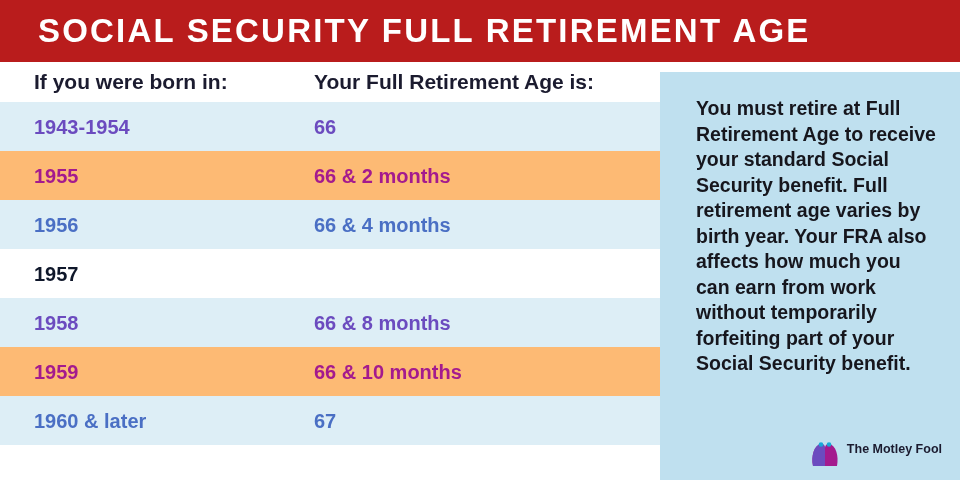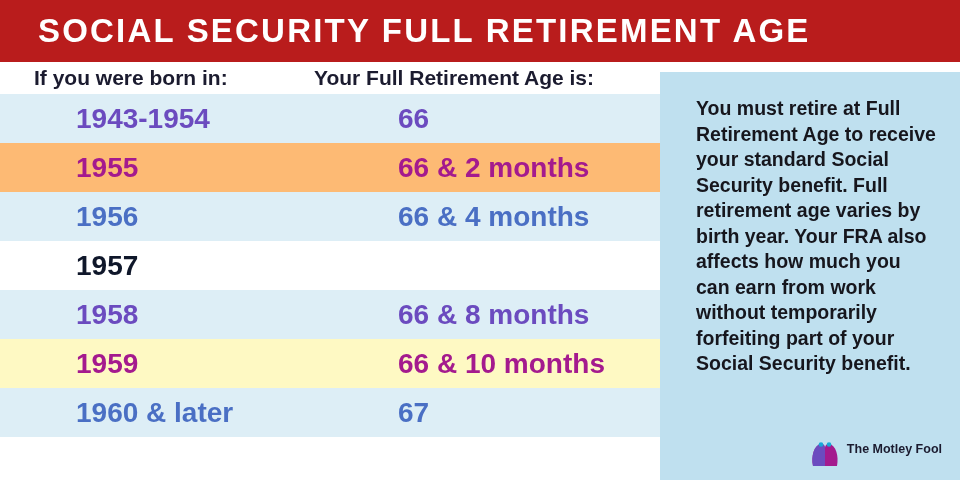--- a/index.html
+++ b/index.html
@@ -44,21 +44,21 @@
   
   .table-zone {
     position: absolute;
     left: 0;
     top: 62px;
     width: 660px;
     height: 418px;
     background: #ffffff;
   }
   .table-head {
-    height: 32px;
+    height: 40px;
     display: flex;
     align-items: center;
     box-sizing: border-box;
     padding-left: 34px;
   }
   .col-a {
     width: 280px;
     flex: 0 0 280px;
   }
   .col-b {
@@ -76,24 +76,23 @@
     box-sizing: border-box;
     padding-left: 34px;
   }
   .row.alt {
     background: #ddeef6;
   }
   .row.plain {
     background: #ffffff;
   }
   .cell {
-    font-size: 28px;
+    font-size: 20px;
     font-weight: bold;
     line-height: 1;
-    margin-left: 42px;
   }
   
   .side-panel {
     position: absolute;
     left: 660px;
     top: 72px;
     width: 300px;
     height: 418px;
     background: #bfe0ef;
     box-sizing: border-box;
@@ -160,21 +159,21 @@
 
     <div class="row plain" style="background: rgb(255, 255, 255);">
       <div class="col-a cell" style="color: #0f172a;">1957</div>
     </div>
 
     <div class="row alt" style="background: rgb(221, 238, 246);">
       <div class="col-a cell" style="color: rgb(107, 75, 191);">1958</div>
       <div class="col-b cell" style="color: rgb(107, 75, 191);">66 &amp; 8 months</div>
     </div>
 
-    <div class="row plain" style="background: #fef9c3;">
+    <div class="row plain" style="background: #fdba74;">
       <div class="col-a cell" style="color: rgb(164, 26, 142);">1959</div>
       <div class="col-b cell" style="color: rgb(164, 26, 142);">66 &amp; 10 months</div>
     </div>
 
     <div class="row alt" style="background: rgb(221, 238, 246);">
       <div class="col-a cell" style="color: rgb(74, 111, 196);">1960 &amp; later</div>
       <div class="col-b cell" style="color: rgb(74, 111, 196);">67</div>
     </div>
 
   </div>

